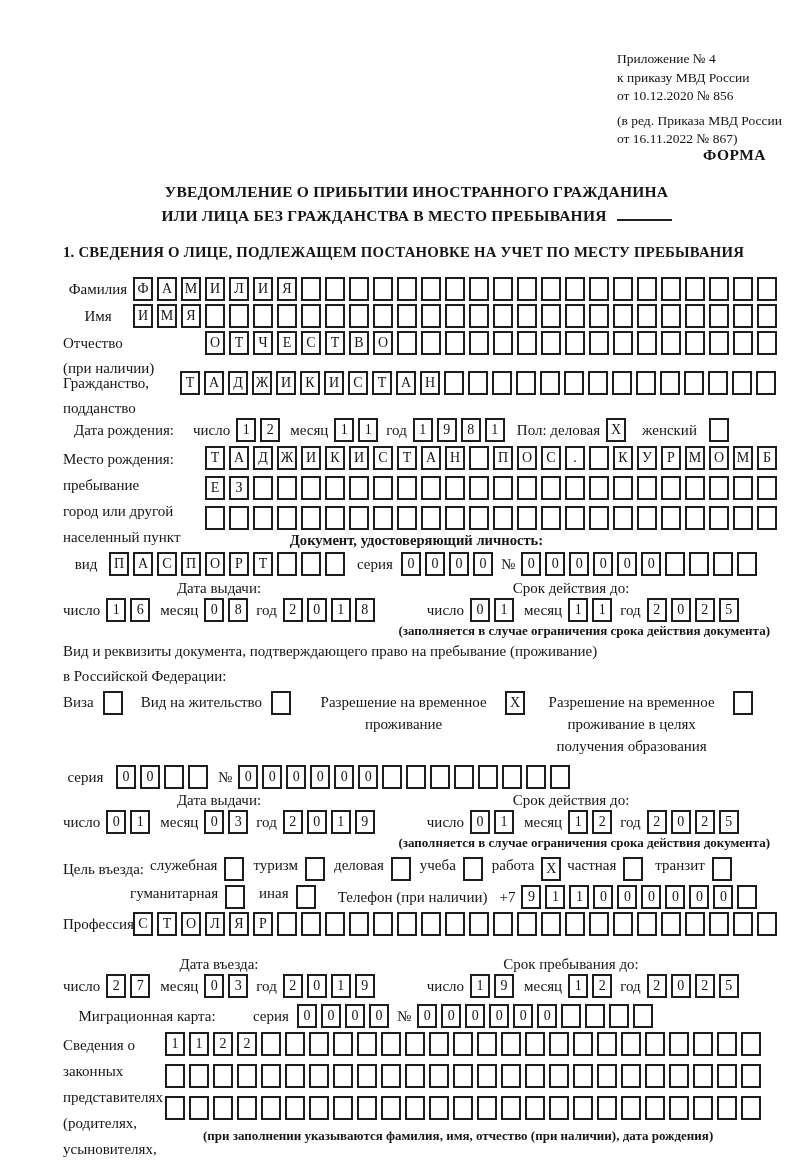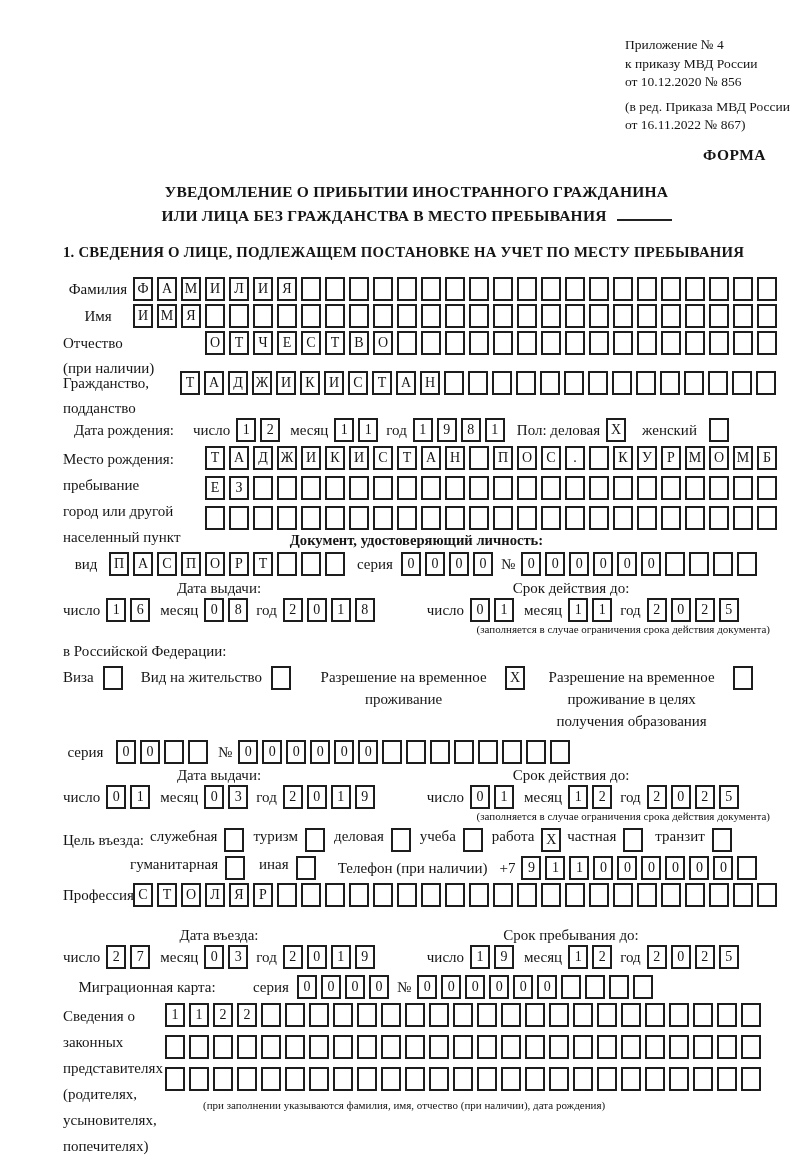--- a/index.html
+++ b/index.html
@@ -3,41 +3,41 @@
 <meta charset="utf-8">
 <style>
   * { margin:0; padding:0; box-sizing:border-box; }
   html,body { background:#ffffff; }
   .page {
     position:relative; width:800px; height:1163px; margin:0 auto;
     background:#ffffff; color:#151515; overflow:hidden;
     font-family:"Liberation Serif","DejaVu Serif",serif; font-size:15px;
     padding:40px 30px 0 63px;
   }
-  .appendix { position:absolute; left:617px; top:36px; font-size:13.5px; line-height:18.5px;margin-left:8px; }
+  .appendix { position:absolute; left:617px; top:50px; font-size:13.5px; line-height:18.5px; }
   .appendix .ed { margin-top:6px; }
   .forma { text-align:right; font-weight:bold; font-size:15.5px; letter-spacing:.5px; margin-top:106px; padding-right:4px; }
   .title { text-align:center; font-weight:bold; font-size:15.5px; line-height:24px; margin-top:16px; letter-spacing:.2px; }
   .uline { display:inline-block; width:55px; border-bottom:2.2px solid #222; margin-left:10px; vertical-align:baseline; }
   .sec1 { font-weight:bold; font-size:14.8px; letter-spacing:.2px; margin-top:16px; }
 
   .row { display:flex; align-items:center; }
   .row.top { align-items:flex-start; }
   .lbl { display:inline-block; flex:none;text-align:center; }
   .lblcol { display:inline-block; flex:none; height:24px; overflow:visible; line-height:25px; }
   .lblcol > span { display:block; }
   .cells { display:inline-flex; gap:4px; flex:none; }
   .cell, .cbox {
     width:20px; height:24px; flex:none;
     border:2px solid #1d1d1d; background:#fff;
     display:inline-flex; align-items:center; justify-content:center;
     font-size:14px; font-family:inherit;
   }
   .cellcol { display:inline-flex; flex-direction:column; gap:6px; }
-  .note { font-size:11px; }
+  .note { font-size:13px;font-weight:bold; }
   .center { text-align:center; }
   .dochead { font-weight:bold; font-size:14.6px; text-align:center; margin-top:2px; }
   .dhead { display:inline-block; width:312px; text-align:center; flex:none; }
   .dgroup { display:inline-flex; align-items:center; gap:4px; flex:none; }
   .dgroup .lbl { margin-right:2px; }
   .opt { display:flex; align-items:flex-start; gap:9px; flex:none; }
   .olabel { display:inline-block; line-height:22px; }
   .pitem { display:flex; align-items:flex-start; gap:7px; flex:none; }
 
   .w70  { width:70px; }
@@ -395,20 +395,21 @@
           <span class="cell">2</span>
           <span class="cell">0</span>
           <span class="cell">2</span>
           <span class="cell">5</span>
         </span>
     </span>
   </div>
 
   <div class="note" style="margin-top:1px; text-align:right">(заполняется в случае ограничения срока действия документа)</div>
 
+  <div style="margin-top:4px">Вид и реквизиты документа, подтверждающего право на пребывание (проживание)</div>
   <div style="margin-top:8px">в Российской Федерации:</div>
 
   <div class="row top" style="margin-top:6px">
     <span class="opt">
       <span class="olabel">Виза</span>
       <span class="cbox"></span>
     </span>
     <span class="opt" style="margin-left:18px">
       <span class="olabel">Вид на жительство</span>
       <span class="cbox"></span>

